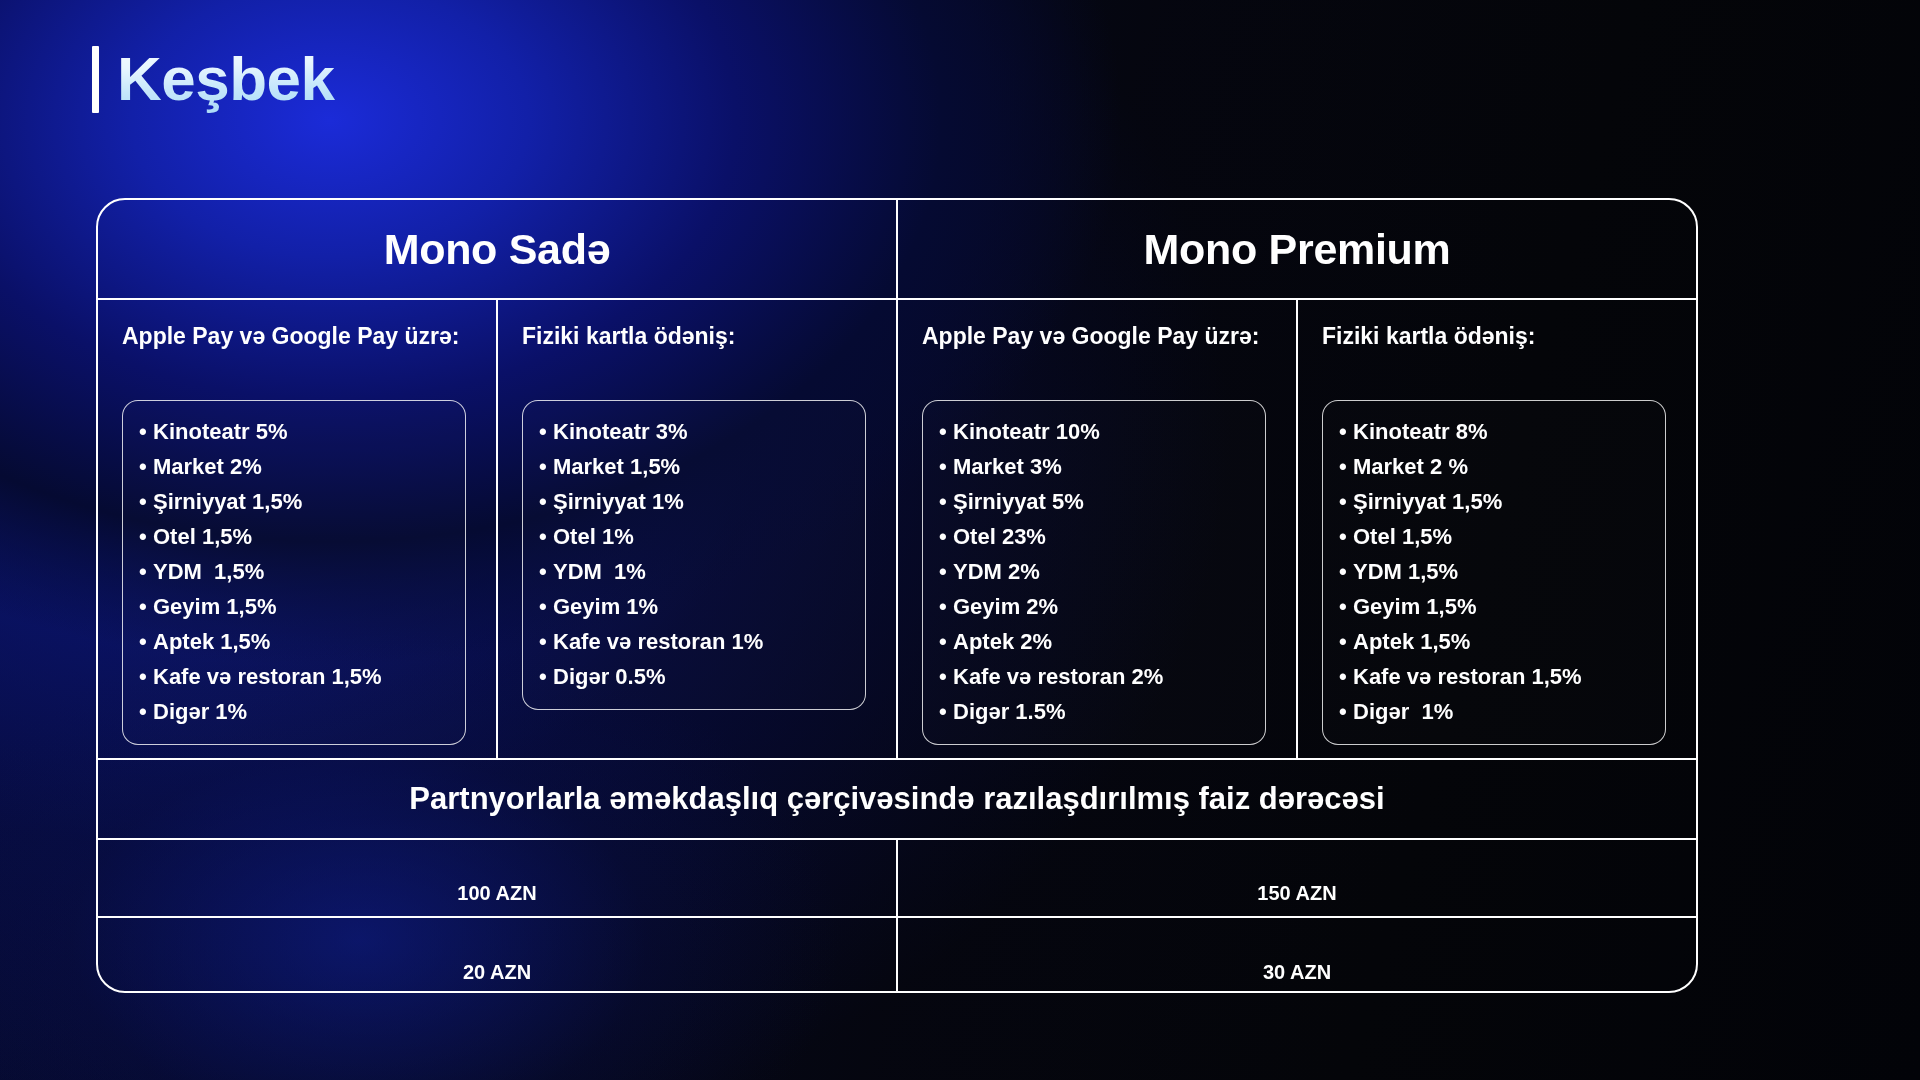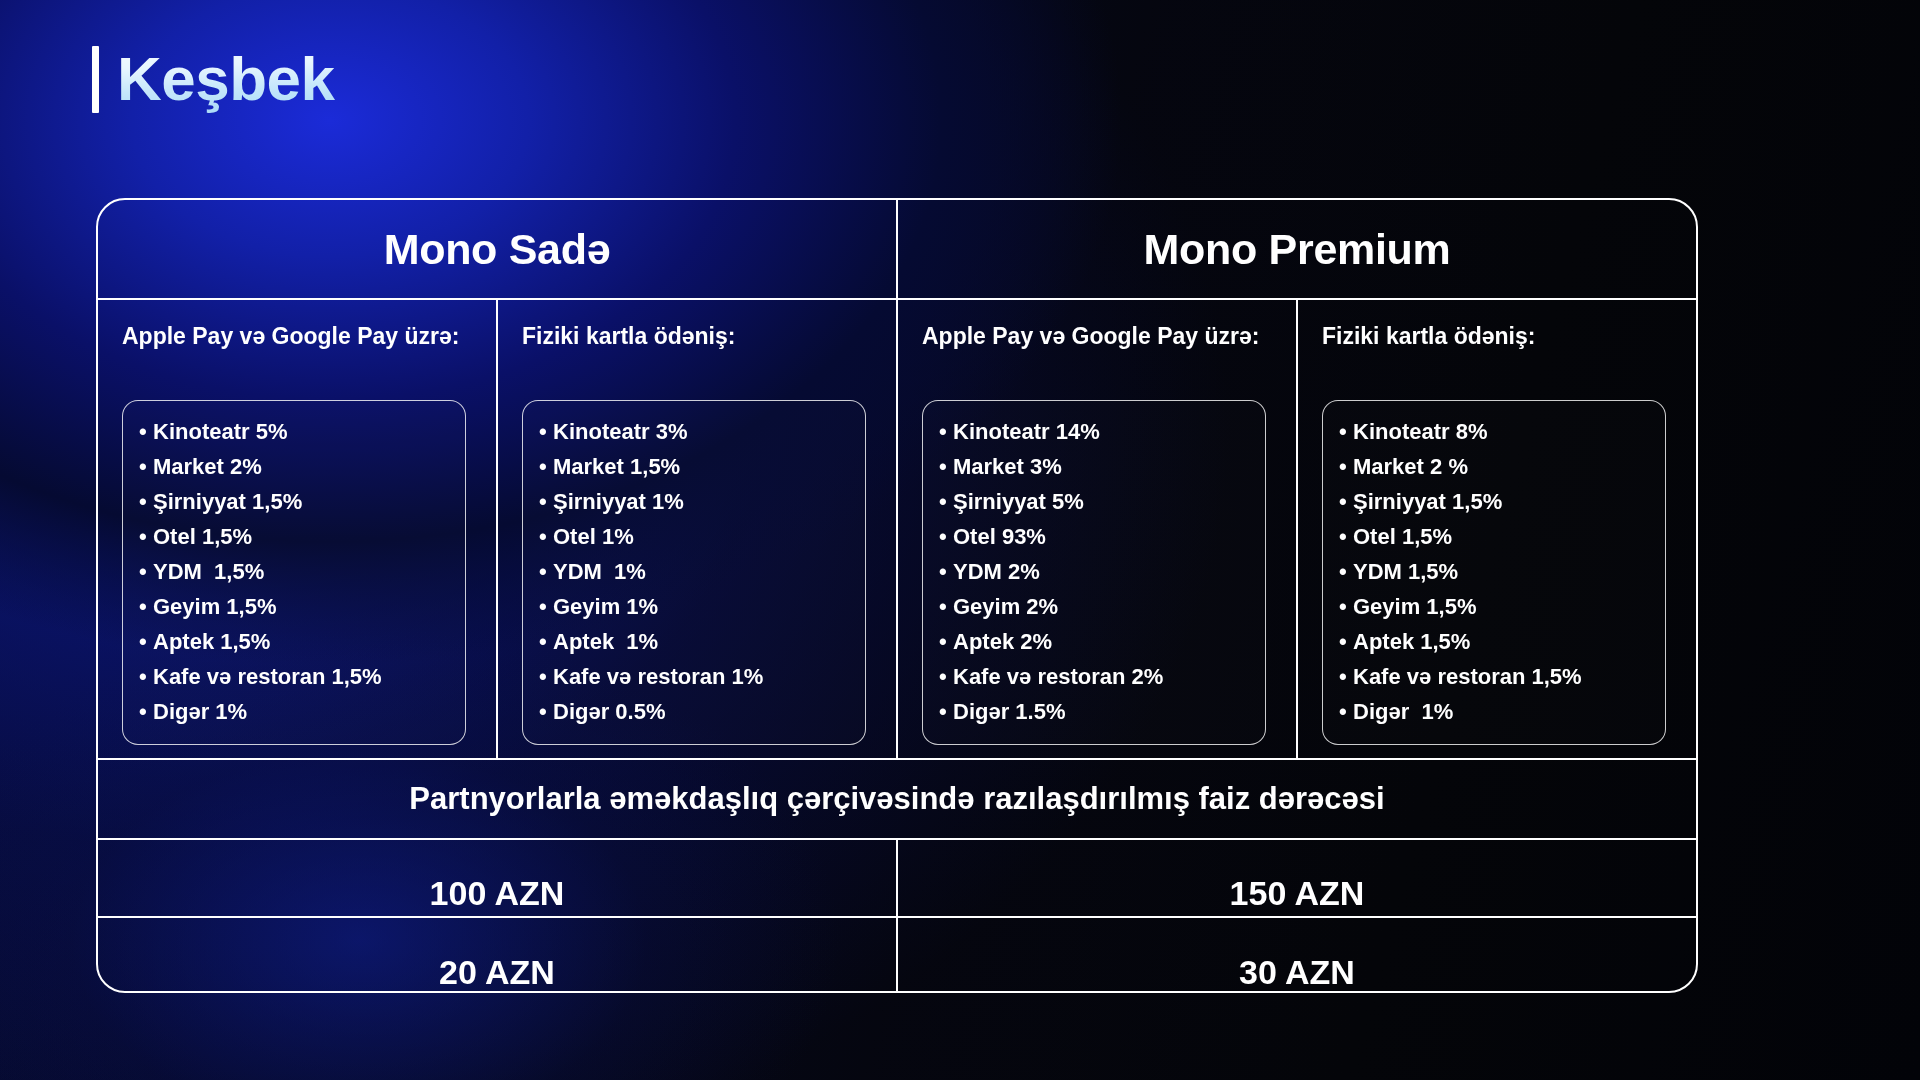--- a/index.html
+++ b/index.html
@@ -93,21 +93,21 @@
     border-bottom:2.2px solid #ffffff;
   }
   .note-text { color:#ffffff; font-size:31px; font-weight:bold; }
 
   .amount-row { display:flex; flex:0 0 78px; height:78px; }
   .amount-row.bordered { border-bottom:2.2px solid #ffffff; }
   .amount-cell {
     flex:1 1 0; display:flex; align-items:center; justify-content:center;
   }
   .amount-cell:first-child { border-right:2.2px solid #ffffff; }
-  .amount-text { color:#ffffff; font-size:34px; font-weight:bold;margin-top:31px; }
+  .amount-text { color:#ffffff; font-size:20px; font-weight:bold;margin-top:31px; }
 </style>
 </head>
 <body>
 
 <div class="stage">
 
   <div class="title-wrap">
     <div class="title-bar"></div>
     <div class="title-text">Keşbek</div>
   </div>
@@ -142,35 +142,34 @@
         </div>
         <div class="paycol nodiv">
           <div class="paycol-title">Fiziki kartla ödəniş:</div>
           <div class="rate-card">
             <div class="rate-item"><span class="bullet">•</span><span>Kinoteatr 3%</span></div>
             <div class="rate-item"><span class="bullet">•</span><span>Market 1,5%</span></div>
             <div class="rate-item"><span class="bullet">•</span><span>Şirniyyat 1%</span></div>
             <div class="rate-item"><span class="bullet">•</span><span>Otel 1%</span></div>
             <div class="rate-item"><span class="bullet">•</span><span>YDM  1%</span></div>
             <div class="rate-item"><span class="bullet">•</span><span>Geyim 1%</span></div>
-            <div class="rate-item"><span class="bullet">•</span><span>Aptek  1%</span></div>
             <div class="rate-item"><span class="bullet">•</span><span>Kafe və restoran 1%</span></div>
             <div class="rate-item"><span class="bullet">•</span><span>Digər 0.5%</span></div>
           </div>
         </div>
       </div>
 
       <div class="plan-body">
         <div class="paycol divided">
           <div class="paycol-title">Apple Pay və Google Pay üzrə:</div>
           <div class="rate-card">
-            <div class="rate-item"><span class="bullet">•</span><span>Kinoteatr 14%</span></div>
+            <div class="rate-item"><span class="bullet">•</span><span>Kinoteatr 10%</span></div>
             <div class="rate-item"><span class="bullet">•</span><span>Market 3%</span></div>
             <div class="rate-item"><span class="bullet">•</span><span>Şirniyyat 5%</span></div>
-            <div class="rate-item"><span class="bullet">•</span><span>Otel 93%</span></div>
+            <div class="rate-item"><span class="bullet">•</span><span>Otel 23%</span></div>
             <div class="rate-item"><span class="bullet">•</span><span>YDM 2%</span></div>
             <div class="rate-item"><span class="bullet">•</span><span>Geyim 2%</span></div>
             <div class="rate-item"><span class="bullet">•</span><span>Aptek 2%</span></div>
             <div class="rate-item"><span class="bullet">•</span><span>Kafe və restoran 2%</span></div>
             <div class="rate-item"><span class="bullet">•</span><span>Digər 1.5%</span></div>
           </div>
         </div>
         <div class="paycol nodiv">
           <div class="paycol-title">Fiziki kartla ödəniş:</div>
           <div class="rate-card">

